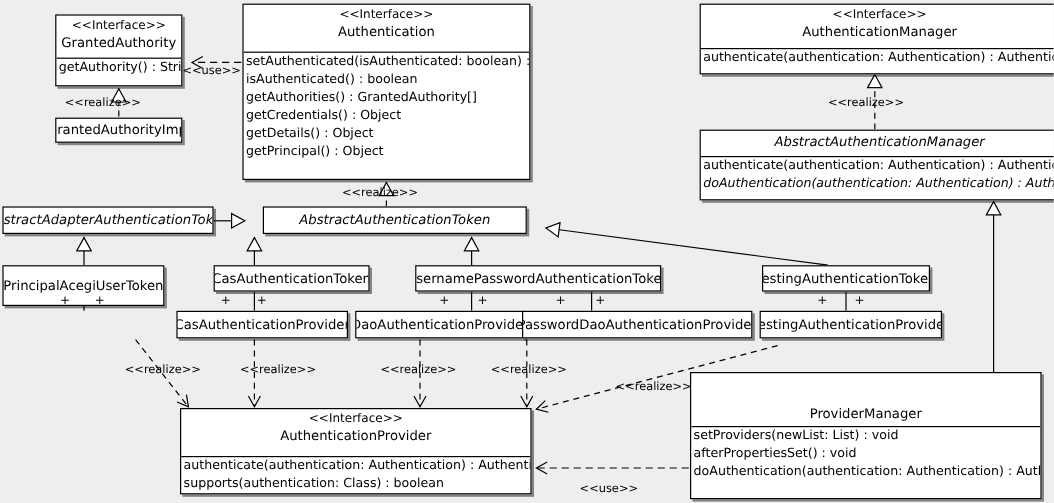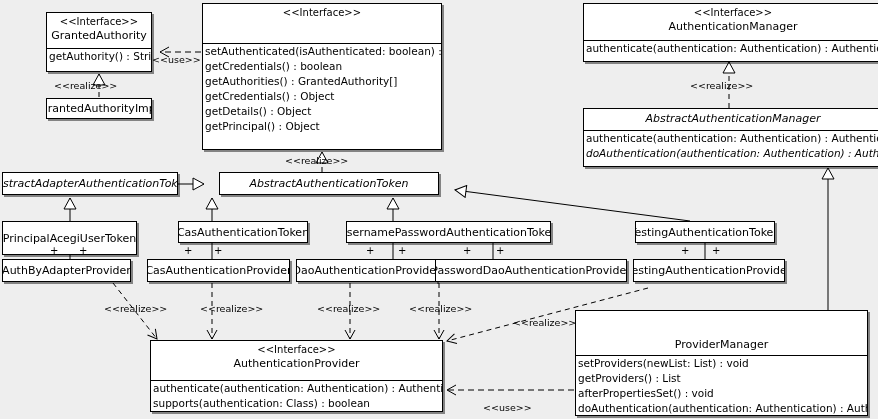--- a/index.html
+++ b/index.html
@@ -152,24 +152,25 @@
 
   <div class="uml-box" style="left:46px;top:98px;width:106px;height:21px;">
     <div class="simple">
       <span class="cname">GrantedAuthorityImpl</span>
     </div>
   </div>
 
   <div class="uml-box" style="left:202px;top:3px;width:240px;height:147px;">
     <div class="hdr with-div" style="height:40px;">
       <span class="stereo">&lt;&lt;Interface&gt;&gt;</span>
+      <span class="cname">Authentication</span>
     </div>
     <div class="compart">
       <span class="member">setAuthenticated(isAuthenticated: boolean) : void</span>
-      <span class="member">getCredentials() : boolean</span>
+      <span class="member">isAuthenticated() : boolean</span>
       <span class="member">getAuthorities() : GrantedAuthority[]</span>
       <span class="member">getCredentials() : Object</span>
       <span class="member">getDetails() : Object</span>
       <span class="member">getPrincipal() : Object</span>
     </div>
   </div>
 
   <div class="uml-box" style="left:583px;top:3px;width:300px;height:59px;">
     <div class="hdr with-div" style="height:37px;">
       <span class="stereo">&lt;&lt;Interface&gt;&gt;</span>
@@ -219,25 +220,20 @@
       <span class="cname">UsernamePasswordAuthenticationToken</span>
     </div>
   </div>
 
   <div class="uml-box" style="left:635px;top:221px;width:140px;height:22px;">
     <div class="simple">
       <span class="cname">TestingAuthenticationToken</span>
     </div>
   </div>
 
-  <div class="uml-box" style="left:2px;top:259px;width:129px;height:23px;">
-    <div class="simple">
-      <span class="cname">AuthByAdapterProvider</span>
-    </div>
-  </div>
 
   <div class="uml-box" style="left:147px;top:259px;width:143px;height:23px;">
     <div class="simple">
       <span class="cname">CasAuthenticationProvider</span>
     </div>
   </div>
 
   <div class="uml-box" style="left:296px;top:259px;width:141px;height:23px;">
     <div class="simple">
       <span class="cname">DaoAuthenticationProvider</span>
@@ -266,21 +262,20 @@
       <span class="member">supports(authentication: Class) : boolean</span>
     </div>
   </div>
 
   <div class="uml-box" style="left:575px;top:310px;width:293px;height:106px;">
     <div class="hdr with-div" style="height:21px;margin-top:24px;">
       <span class="cname">ProviderManager</span>
     </div>
     <div class="compart">
       <span class="member">setProviders(newList: List) : void</span>
-      <span class="member">getProviders() : List</span>
       <span class="member">afterPropertiesSet() : void</span>
       <span class="member">doAuthentication(authentication: Authentication) : Authentication</span>
     </div>
   </div>
 
   <span class="edge-label" style="left:152px;top:54px;">&lt;&lt;use&gt;&gt;</span>
 
   <span class="edge-label" style="left:54px;top:80px;">&lt;&lt;realize&gt;&gt;</span>
 
   <span class="edge-label" style="left:285px;top:155px;">&lt;&lt;realize&gt;&gt;</span>

